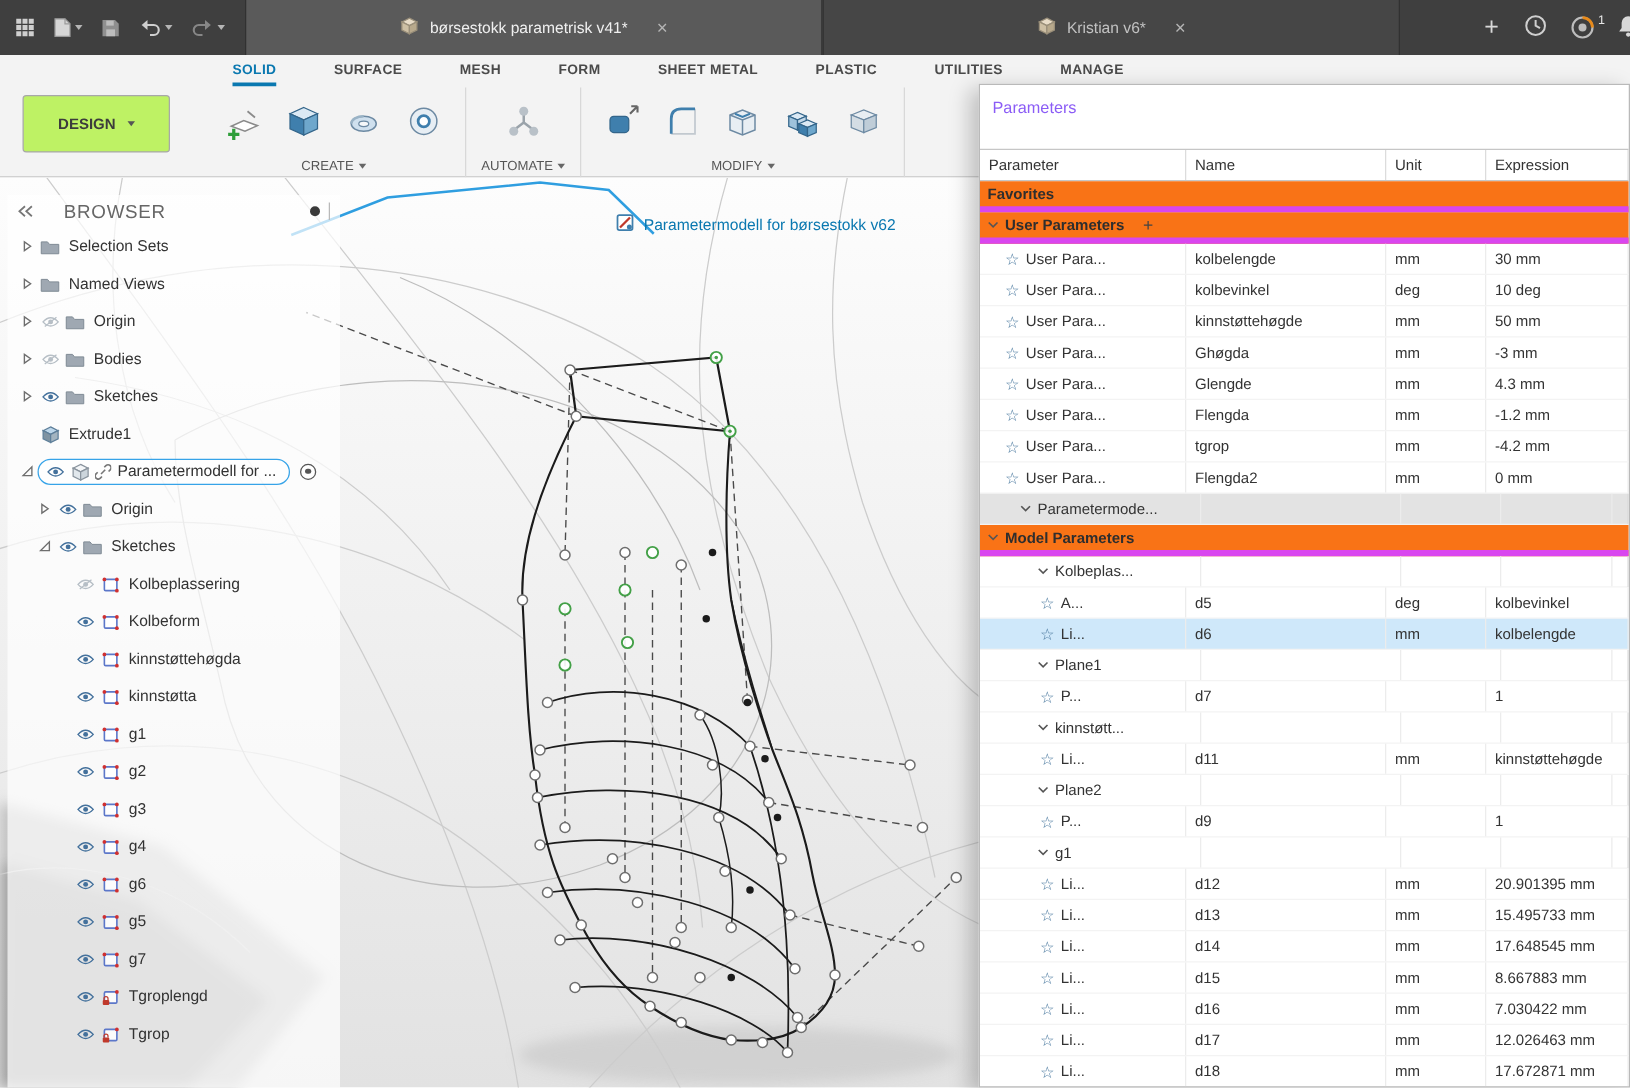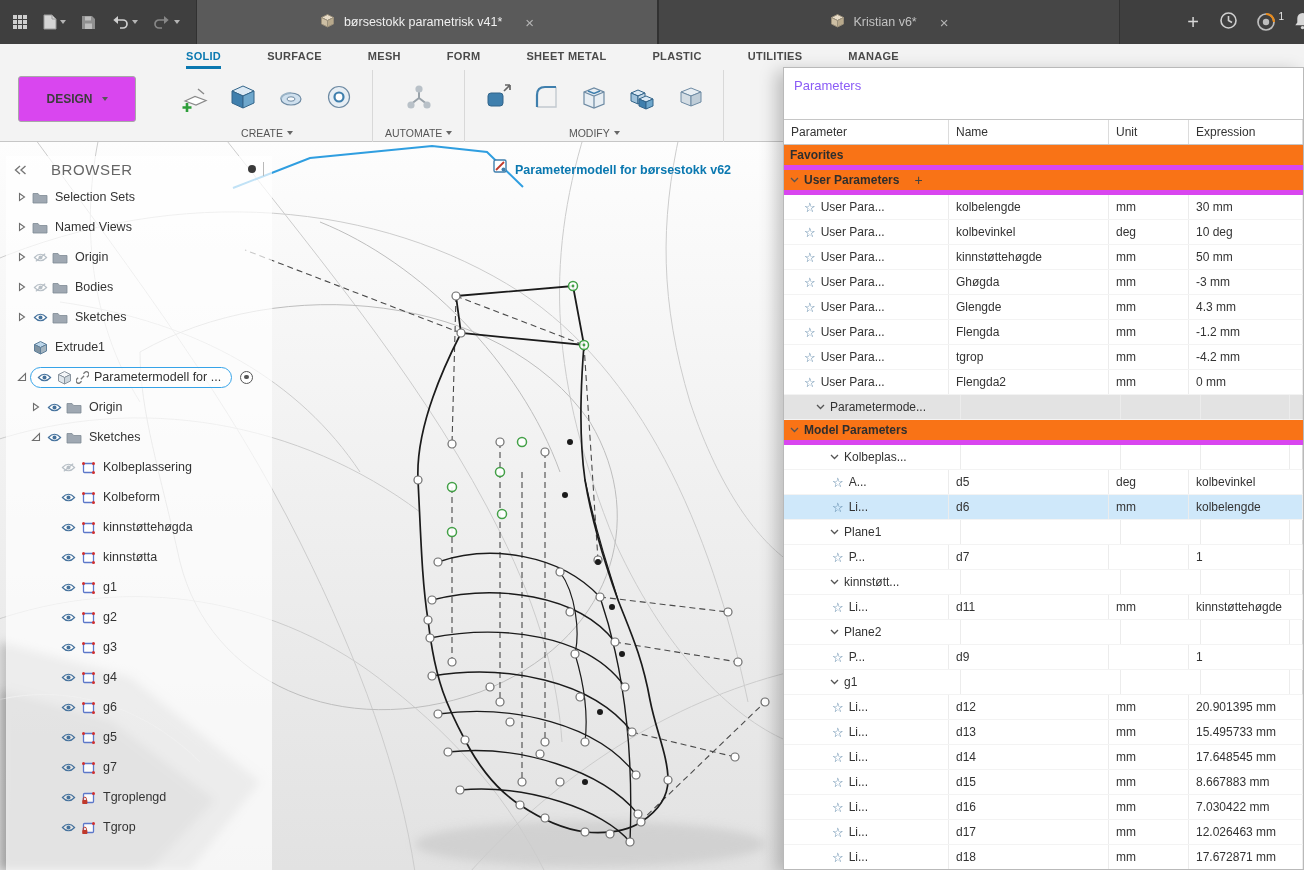--- a/index.html
+++ b/index.html
@@ -20,33 +20,33 @@
   .tb-right{display:flex;align-items:center;gap:18px;margin-left:6px;margin-right:0;flex:0 0 auto}
   .job-wrap{position:relative;display:inline-flex}
   .job-badge{color:#e8e8e8;font-size:10px;position:absolute;right:-8px;top:-1px}
   .bell-wrap{position:relative;margin-right:-7px}
 
   
   .ribbon{position:absolute;top:44px;left:0;width:1304px;height:98px;background:#f3f3f3;border-bottom:1px solid #c6c6c6}
   .ribbon-tabs{position:absolute;left:186px;top:6px;display:flex;gap:46px;font-size:11px;font-weight:bold;color:#4a4a4a;letter-spacing:.3px}
   .rtab{padding-bottom:4px;cursor:pointer;white-space:nowrap}
   .rtab.active{color:#0a78b0;border-bottom:3px solid #0a78b0}
-  .design-btn{position:absolute;left:18px;top:32px;width:118px;height:46px;border:1px solid #a8a8a8;border-radius:3px;background:#d946ef;display:flex;align-items:center;justify-content:center;gap:9px;font-size:12px;font-weight:bold;color:#3c3c3c;cursor:pointer}
+  .design-btn{position:absolute;left:18px;top:32px;width:118px;height:46px;border:1px solid #a8a8a8;border-radius:3px;background:#bef264;display:flex;align-items:center;justify-content:center;gap:9px;font-size:12px;font-weight:bold;color:#3c3c3c;cursor:pointer}
   .design-btn .caret-dn{border-top-color:#555}
   .groups{position:absolute;left:162px;top:26px;display:flex;align-items:stretch}
   .group{display:flex;flex-direction:column;align-items:center;padding:0 12px;border-right:1px solid #d8d8d8}
   .g-icons{display:flex;align-items:center;gap:6px;height:54px}
   .g-label{font-size:10.5px;color:#555;display:flex;align-items:center;gap:4px;padding:3px 0 4px;cursor:pointer}
   .g-label .caret-dn{border-top-color:#666;border-left-width:3px;border-right-width:3px}
   .ric{display:inline-flex;align-items:center;justify-content:center;width:42px;height:46px;border-radius:3px;cursor:pointer}
 
   
   .viewport{position:absolute;top:142px;left:0;width:783px;height:728px;background:linear-gradient(#fdfdfd,#e2e2e2);overflow:hidden}
   .viewport svg.canvas{position:absolute;inset:0}
-  .vp-doclabel{position:absolute;left:492px;top:16px;display:flex;align-items:flex-end;gap:7px;color:#0a78b0;font-size:12.5px;font-weight:bold;white-space:nowrap}
+  .vp-doclabel{position:absolute;left:492px;top:28px;display:flex;align-items:center;gap:7px;color:#0a78b0;font-size:12.5px;font-weight:normal;white-space:nowrap}
 
   
   .browser{position:absolute;left:6px;top:14px;width:266px;bottom:0;background:rgba(255,255,255,.7)}
   .br-header{height:26px;display:flex;align-items:center;gap:24px;padding:0 8px;color:#666;font-size:15px;letter-spacing:.6px}
   .br-head-right{margin-left:auto;display:flex;align-items:center;gap:7px}
   .br-dot{width:8px;height:8px;border-radius:50%;background:#3a3a3a;cursor:pointer}
   .br-vline{width:1px;height:14px;background:#b9b9b9}
   .br-tree{overflow:visible}
   .br-row{height:30px;display:flex;align-items:center;padding-left:8px;white-space:nowrap;cursor:pointer}
   .br-ind{display:inline-block;height:1px}

